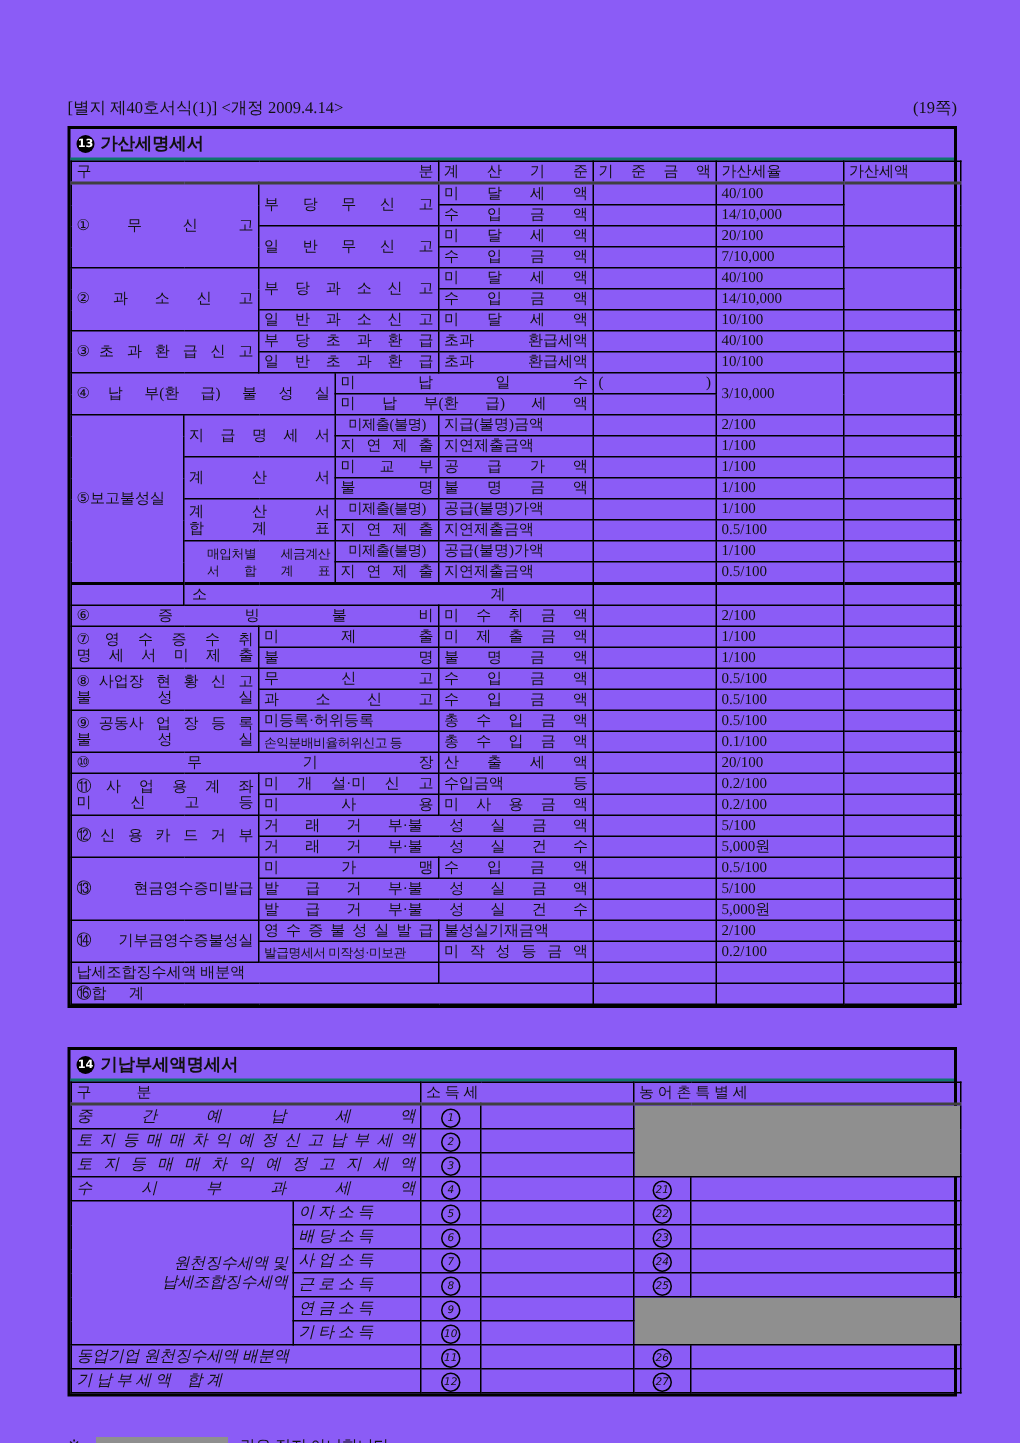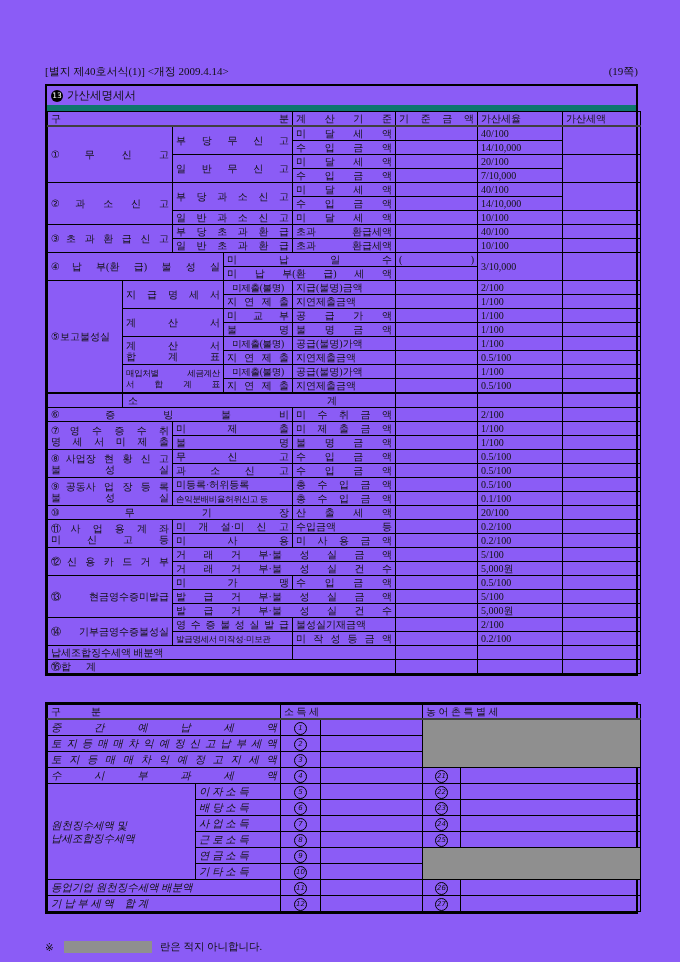--- a/index.html
+++ b/index.html
@@ -2,42 +2,42 @@
 <html><head>
 <meta charset="utf-8">
 <style>
   html,body{margin:0;padding:0;background:#e8e8e8;}
   .page{width:680px;height:962px;background:#8b5cf6;margin:0 auto;box-sizing:border-box;
         padding:64px 42px 0 45px;font-family:"Liberation Serif","DejaVu Serif","DejaVu Sans",serif;
         color:#111;overflow:hidden;}
   .topline{display:flex;justify-content:space-between;font-size:11px;margin-bottom:5px;}
   .sheet{width:593px;}
   .tblbox{border:2px solid #000;margin-bottom:26px;}
-  .sec-title{border-bottom:6px solid #0f766e;font-weight:normal;font-size:11.5px;padding:2px 4px;display:flex;align-items:center;gap:4px;}
+  .sec-title{border-bottom:2px solid #0f766e;font-weight:bold;font-size:11.5px;padding:2px 4px;display:flex;align-items:center;gap:4px;}
   .scn{display:inline-flex;width:12px;height:12px;background:#000;color:#fff;border-radius:50%;
        align-items:center;justify-content:center;font-size:7.5px;font-family:"DejaVu Sans",sans-serif;flex:0 0 auto;}
   table{border-collapse:collapse;width:100%;table-layout:fixed;}
   td,th{border:1px solid #000;font-size:10px;font-weight:normal;height:13px;line-height:12px;
         padding:0 3px;vertical-align:middle;overflow:hidden;}
   th{border-bottom:2px solid #404040;}
   .t2 td{font-size:10.5px;height:15px;line-height:13px;font-style:italic;}
   .j{text-align:justify;text-align-last:justify;}
   .c{text-align:left;}
   .s{font-size:8.5px;letter-spacing:-0.3px;}
   .m{font-size:9.5px;letter-spacing:-0.3px;text-align:center;}
   .pre{white-space:pre;margin-top:24px;}
   .l2 div{text-align:justify;text-align-last:justify;line-height:11px;}
-  .l2s div{text-align:justify;text-align-last:justify;line-height:11px;font-size:8.5px;letter-spacing:-0.3px;}
+  .l2s div{text-align:justify;text-align-last:justify;line-height:11px;font-size:8.5px;letter-spacing:-0.3px;margin-left:12px;}
   .tt{border-top:2.5px solid #000;}
   .sg{display:flex;justify-content:space-between;padding:0 55px 0 2px;}
   .gy{background:#8f8f8f;}
   .cnc{text-align:center;padding:0 1px;}
   .cn{display:inline-flex;width:11px;height:11px;border:1px solid #000;border-radius:50%;
       align-items:center;justify-content:center;font-size:7px;font-family:"DejaVu Sans",sans-serif;}
-  .grp div{text-align:left;line-height:13px;}
+  .grp div{text-align:right;line-height:13px;}
   .footnote{display:flex;align-items:center;font-size:10.5px;margin-top:12px;}
   .swatch{display:inline-block;width:88px;height:12px;background:#8f8f8f;margin:0 8px 0 10px;}
 </style>
 </head>
 <body>
 
 <div class="page">
   <div class="topline">
     <span>[별지  제40호서식(1)]  &lt;개정  2009.4.14&gt;</span>
     <span>(19쪽)</span>
@@ -364,20 +364,24 @@
           <td colspan="5" class="pre">⑯합      계</td>
           <td></td>
           <td></td>
           <td></td>
         </tr>
       </tbody>
         </table>
     </div>
 
     <div class="tblbox">
+      <div class="sec-title">
+        <span class="scn">14</span>
+        <span>기납부세액명세서</span>
+      </div>
       <table class="t2">
         <colgroup>
             <col style="width:148px">
             <col style="width:85px">
             <col style="width:40px">
             <col style="width:102px">
             <col style="width:38px">
             <col style="width:180px">
           </colgroup>
         <tbody>

